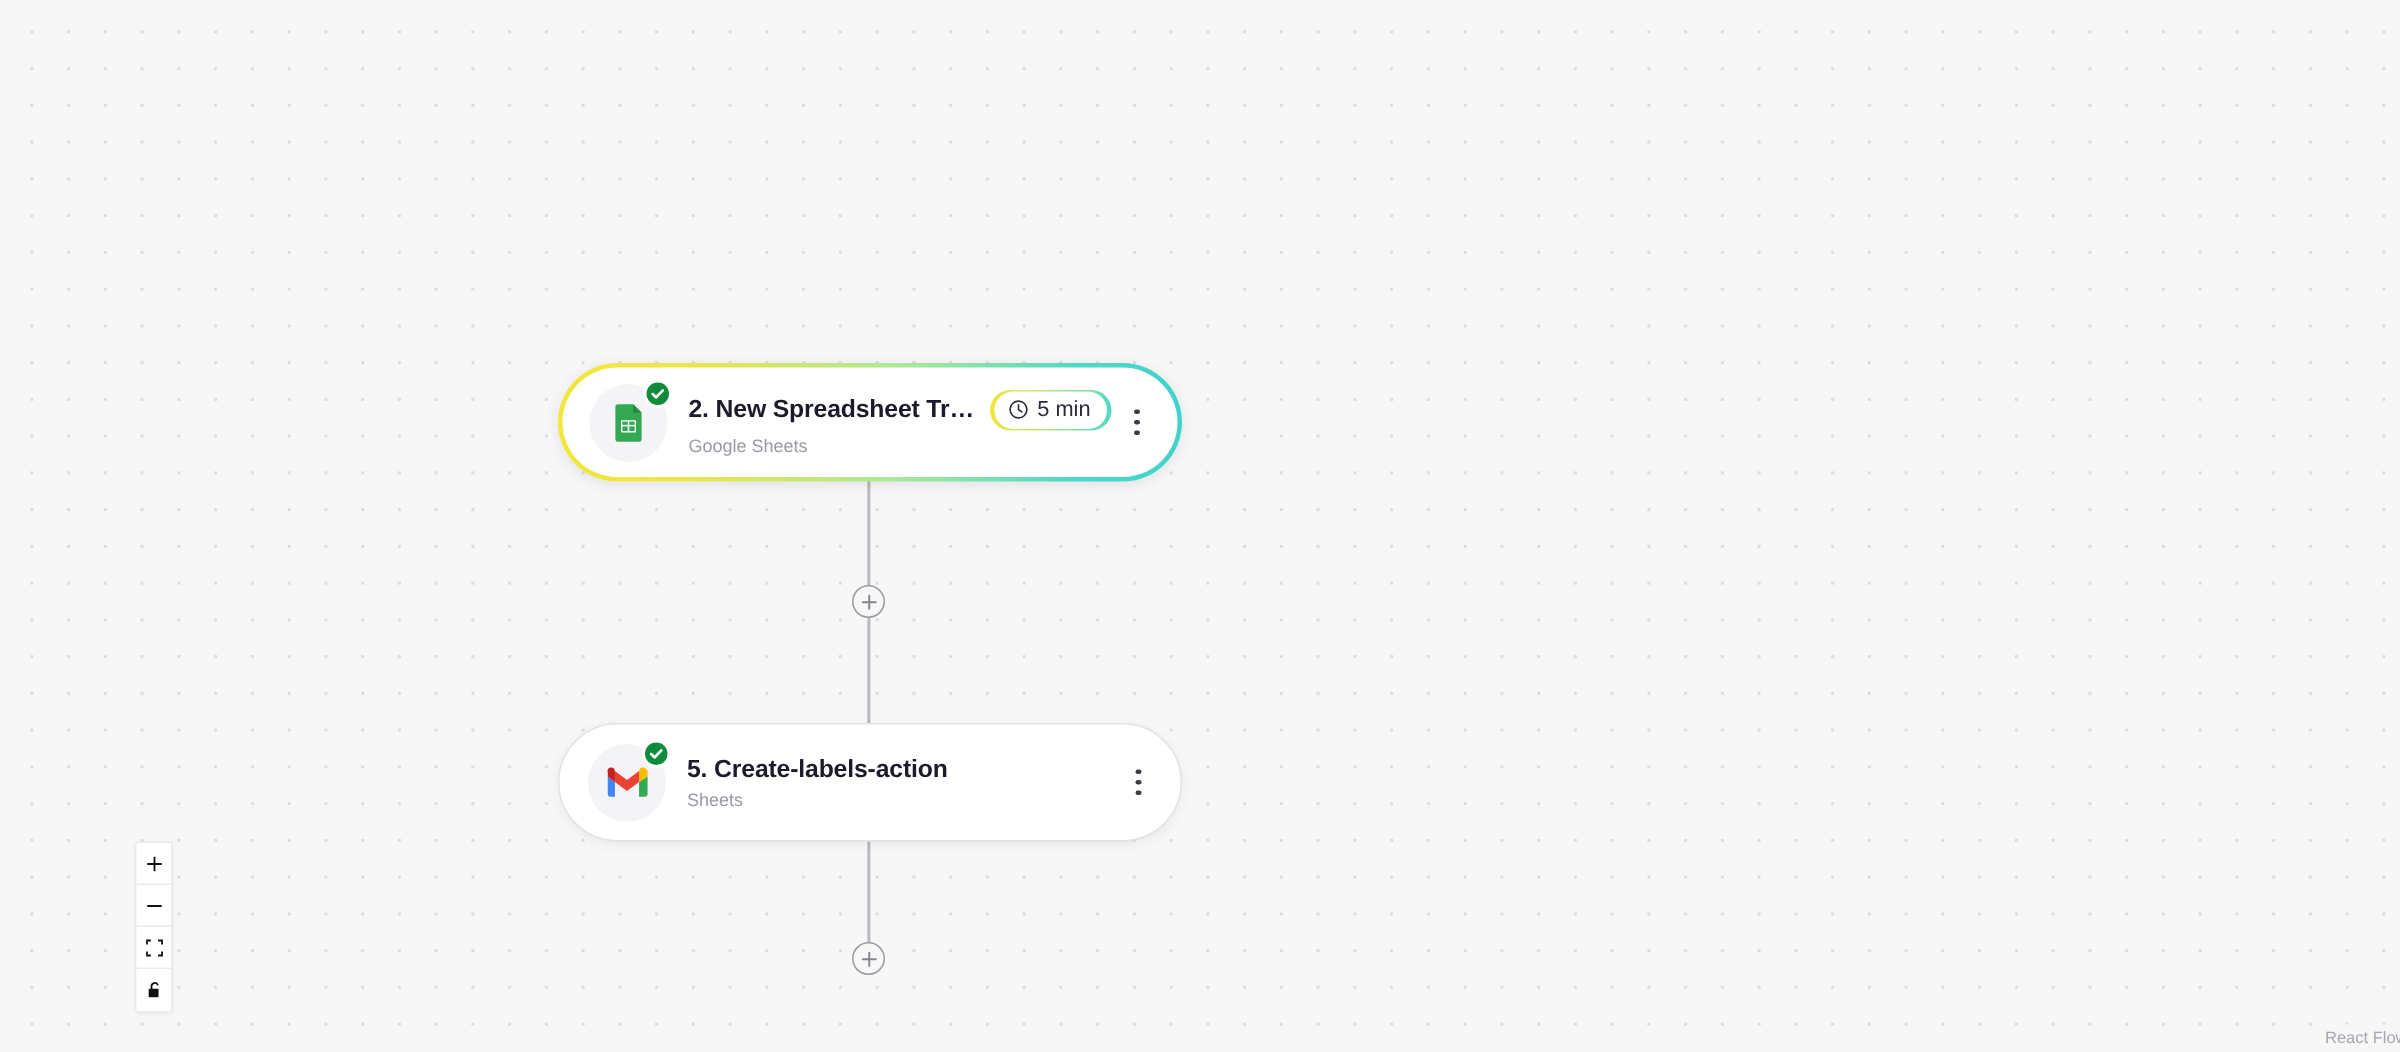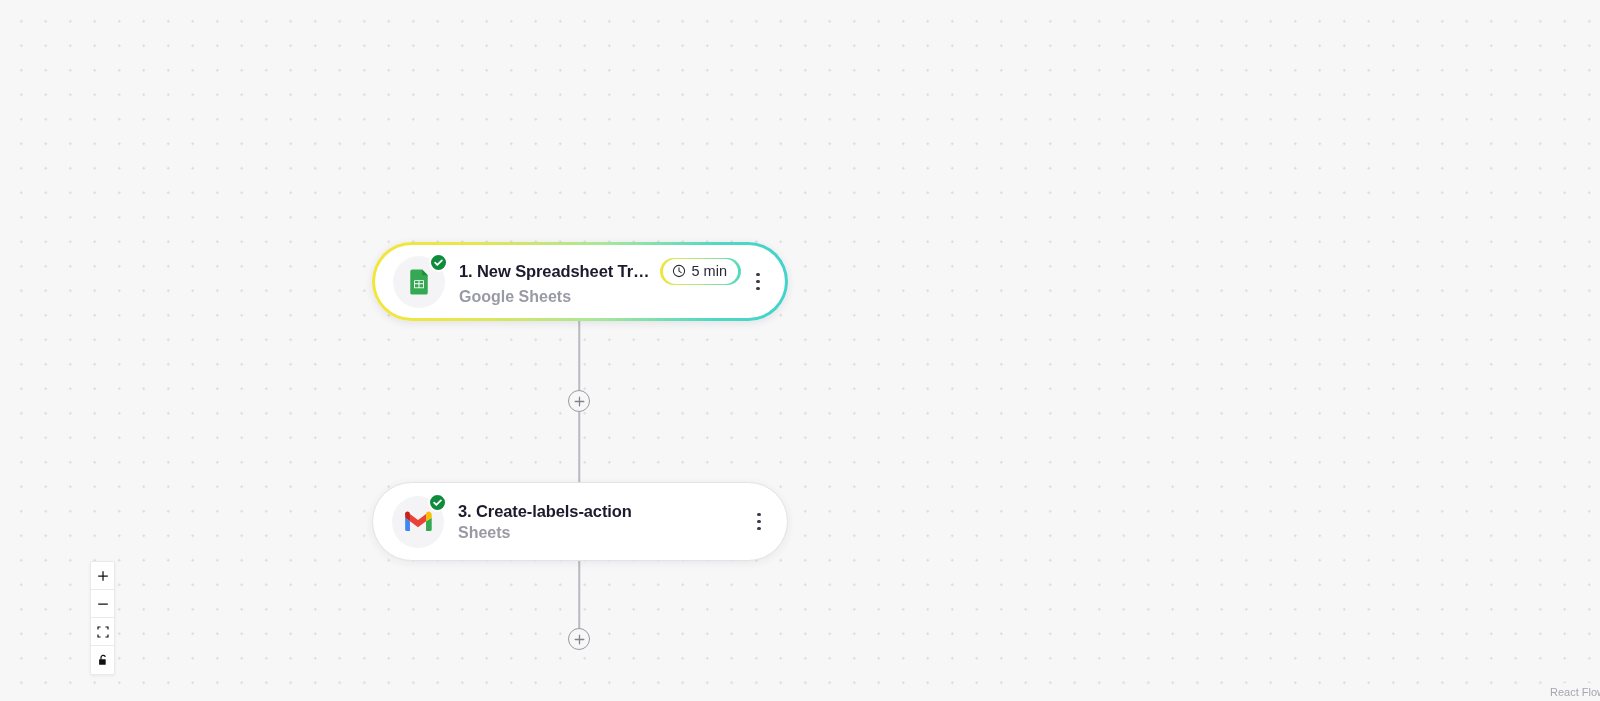--- a/index.html
+++ b/index.html
@@ -140,23 +140,23 @@
   .node-title {
     font-size: 16.5px;
     font-weight: bold;
     color: #1b1b2b;
     letter-spacing: -0.1px;
     white-space: nowrap;
     overflow: hidden;
     text-overflow: ellipsis;
   }
   .node-subtitle {
-    font-size: 16px;
+    font-size: 12px;
     color: #9a9aa6;
-    font-weight: bold;
+    font-weight: normal;
   }
 
   
   .duration-chip {
     display: inline-flex;
     align-items: center;
     gap: 6px;
     height: 27px;
     padding: 1px 3px;
     border-radius: 14px;
@@ -278,21 +278,21 @@
         </svg>
         <span class="status-badge">
           <svg width="11" height="11" viewBox="0 0 12 12">
             <path d="M2.3 6.2l2.4 2.5L9.7 3.6" stroke="#ffffff" stroke-width="1.9" fill="none" stroke-linecap="round" stroke-linejoin="round"></path>
           </svg>
         </span>
       </div>
 
       <div class="node-body">
         <div class="node-title-row">
-          <span class="node-title">1. New Spreadsheet Tri...</span>
+          <span class="node-title">2. New Spreadsheet Tri...</span>
 
           <span class="duration-chip">
             <span class="duration-chip-inner">
               <svg width="14" height="14" viewBox="0 0 16 16">
                 <circle cx="8" cy="8" r="6.4" fill="none" stroke="#2a2a38" stroke-width="1.2"></circle>
                 <path d="M8 4.4V8.2l2.6 1.6" stroke="#2a2a38" stroke-width="1.2" fill="none" stroke-linecap="round" stroke-linejoin="round"></path>
               </svg>
               <span class="duration-label">5 min</span>
             </span>
           </span>
@@ -321,21 +321,21 @@
       </svg>
       <span class="status-badge">
         <svg width="11" height="11" viewBox="0 0 12 12">
           <path d="M2.3 6.2l2.4 2.5L9.7 3.6" stroke="#ffffff" stroke-width="1.9" fill="none" stroke-linecap="round" stroke-linejoin="round"></path>
         </svg>
       </span>
     </div>
 
     <div class="node-body">
       <div class="node-title-row">
-        <span class="node-title">3. Create-labels-action</span>
+        <span class="node-title">5. Create-labels-action</span>
       </div>
       <span class="node-subtitle">Sheets</span>
     </div>
 
     <div class="kebab-menu">
       <span></span>
       <span></span>
       <span></span>
     </div>
 

